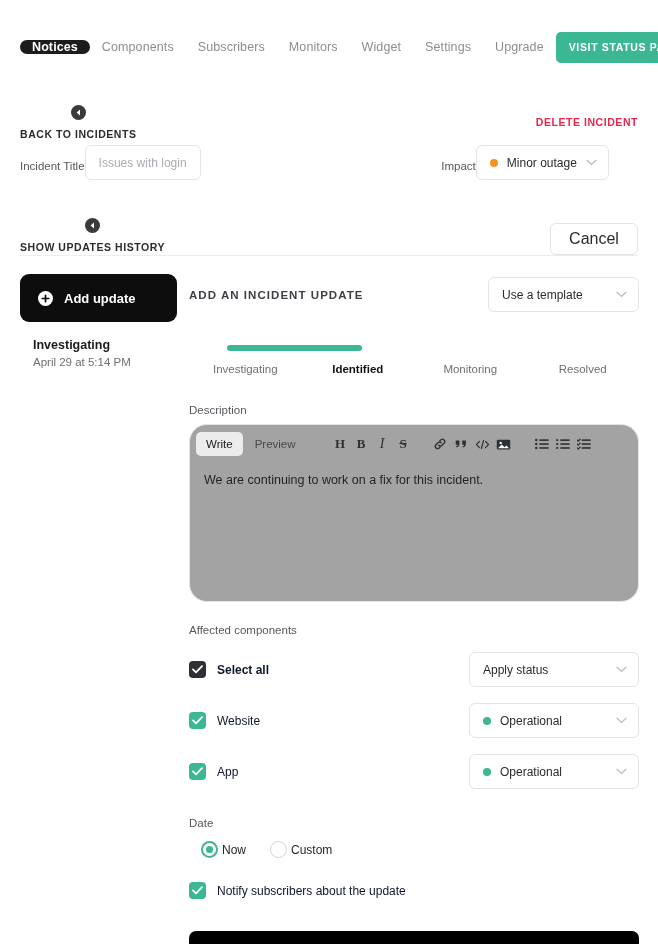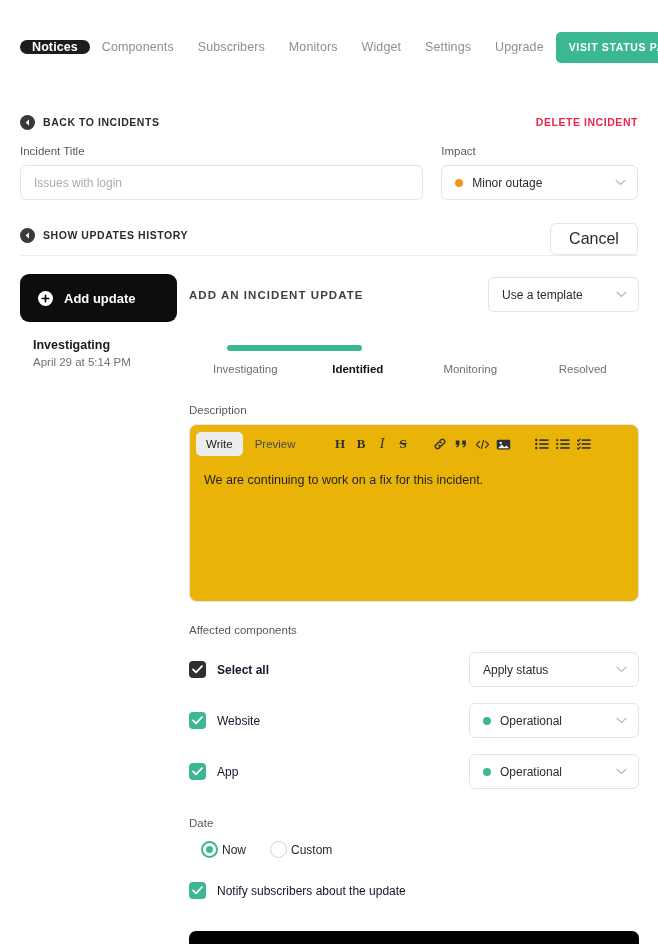--- a/index.html
+++ b/index.html
@@ -29,38 +29,38 @@
     background: #3cb793; color: #fff; font-size: 10.5px; font-weight: 700;
     letter-spacing: .65px; border: none; border-radius: 5px;
     padding: 0 13px; height: 31px; line-height: 31px; white-space: nowrap;
   }
 
   
   .crumb-row {
     position: absolute; top: 112px; left: 20px; right: 20px; height: 20px;
     display: flex; align-items: center;
   }
-  .back-link { display: flex; align-items: center; gap: 8px; }
+  .back-link { display: flex; align-items: center; gap: 8px; flex-direction: column; }
   .circ-arrow {
     width: 15px; height: 15px; border-radius: 50%; background: #3a3a3a;
     display: inline-flex; align-items: center; justify-content: center;
     flex: 0 0 auto;
   }
   .circ-arrow svg { display: block; }
   .back-text {
     font-size: 10.5px; font-weight: 700; letter-spacing: .55px; color: #2b2b2b;
   }
   .delete-link {
     margin-left: auto; font-size: 10.5px; font-weight: 700;
     letter-spacing: .55px; color: #e8264b;
   }
 
   
   .field-row { position: absolute; top: 145px; left: 20px; right: 20px; display: flex; gap: 18px; }
-  .field { display: flex; flex-direction: column; }
+  .field { display: flex; flex-direction: row; align-items: flex-end; }
   .f-title { width: 410px; }
   .f-impact { width: 200px; }
   .field-label { font-size: 11.5px; color: #55585d; margin-bottom: 8px; }
   .input-box {
     height: 35px; border: 1px solid #e2e4e7; border-radius: 6px;
     display: flex; align-items: center; padding: 8px 13px; background: #fff;
     font-size: 12px;
   }
   .input-box .ph { color: #a9acb1; }
   .select-box {
@@ -116,21 +116,21 @@
     position: absolute; left: 38px; width: 135px; height: 6px;
     background: #3cb793; border-radius: 4px;
   }
   .steps { display: flex; margin-top: 12px; }
   .step { flex: 1; font-size: 11.5px; color: #6d7075; text-align: center; }
   .step.done { color: #6d7075; }
   .step.current { color: #121212; font-weight: 700; }
 
   
   .desc-label { font-size: 11.5px; color: #55585d; margin-top: 29px; margin-bottom: 8px; }
-  .editor { border: 1px solid #e2e4e7; border-radius: 8px; background: #eab308; height: 178px; }
+  .editor { border: 1px solid #e2e4e7; border-radius: 18px; background: #a3a3a3; height: 178px; }
   .toolbar { display: flex; align-items: center; height: 38px; padding: 0 6px; gap: 0; }
   .tb-tab {
     font-size: 11.5px; color: #46494e; padding: 6px 10px; border-radius: 5px; margin-right: 2px;
   }
   .tb-tab.active { background: #ececec; color: #202020; }
   .tb-gap-a { width: 22px; }
   .tb-gap-b { width: 16px; }
   .tb-gap-c { width: 18px; }
   .tb-ico {
     width: 21px; height: 22px; display: inline-flex; align-items: center; justify-content: center;

